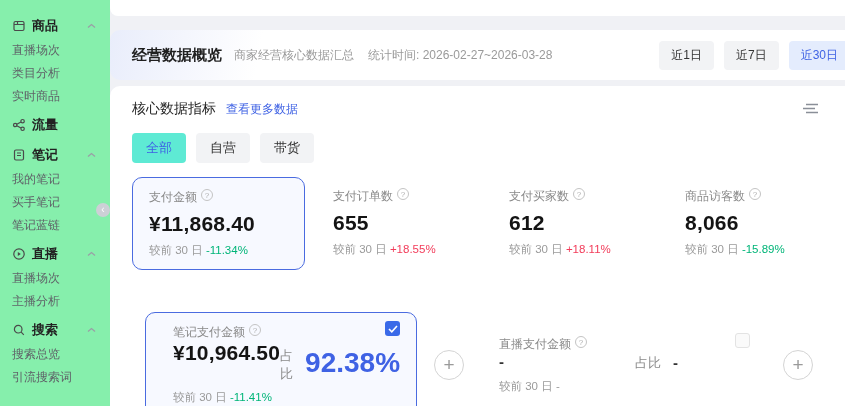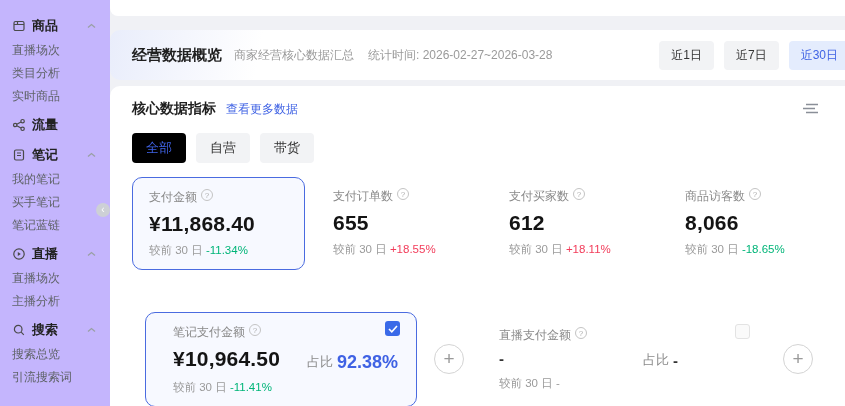--- a/index.html
+++ b/index.html
@@ -6,21 +6,21 @@
   html,body { width:845px; height:406px; overflow:hidden; }
   body {
     font-family:"Liberation Sans","DejaVu Sans",sans-serif;
     background:#f0f1f5;
     position:relative;
     color:#333;
   }
   
   .sidebar {
     position:absolute; left:0; top:0; width:110px; height:406px;
-    background:#c4b5fd; padding:12px 0 0 12px;text-align:center;
+    background:#86efac; padding:12px 0 0 12px;text-align:center;
   }
   .sec { margin-bottom:3px; }
   .sec-head {
     height:27px; display:flex; align-items:center; gap:6px;
     font-size:13px; font-weight:bold; color:#222; cursor:pointer;
   }
   .sec-head .chev { margin-left:auto; margin-right:14px; color:#9aa0a6; display:flex; }
   .sec-item {
     height:23px; display:flex; align-items:center;
     font-size:12px; color:#5f6368; cursor:pointer;
@@ -51,29 +51,29 @@
   .pill {
     border:none; cursor:pointer; font-size:12px; color:#333;
     background:#f2f3f5; border-radius:4px; padding:6px 12px; white-space:nowrap;
   }
   .pill.active { background:#e4ecfd; color:#3f62e4; }
   .panel2 {
     top:86px; height:340px; border-radius:10px 0 0 10px;
     padding:14px 20px 0 22px;
   }
   .row1 { display:flex; align-items:center; position:relative; }
-  .core-title { font-size:14px; font-weight:bold; color:#1f1f1f; }
+  .core-title { font-size:14px; font-weight:normal; color:#1f1f1f; }
   .more { font-size:12px; color:#3f62e4; margin-left:10px; cursor:pointer; text-decoration:none; }
   .lines-icon { position:absolute; right:32px; top:2px; color:#8a8f98; cursor:pointer; display:flex; }
   .tabs { display:flex; gap:10px; margin-top:15px; }
   .tab {
     border:none; cursor:pointer; font-size:13px; color:#333;
     background:#f2f3f5; border-radius:4px; padding:6px 14px;
   }
-  .tab.active { background:#000000; color:#3f62e4; }
+  .tab.active { background:#5eead4; color:#3f62e4; }
   
   .metrics { display:flex; margin-top:14px; align-items:stretch; }
   .mcard { padding:11px 16px; width:176px; border-radius:10px; cursor:pointer; }
   .mcard.selected {
     border:1.5px solid #4a6be0; background:#f7f9ff; width:173px; margin-right:12px;
   }
   .mlabel { display:flex; font-size:12px; color:#8a8a8a; gap:4px; }
   .qicon {
     width:12px; height:12px; border:1px solid #c4c4c4; border-radius:50%;
     color:#b0b0b0; font-size:8px; line-height:11px; text-align:center; cursor:pointer;
@@ -82,24 +82,24 @@
   .mvalue { font-size:21px; font-weight:bold; color:#141414; margin-top:6px; letter-spacing:0.2px; }
   .mcompare { font-size:11.5px; color:#9a9a9a; margin-top:7px; }
   .delta.down { color:#00b578; }
   .delta.up { color:#f23c5a; }
   .delta.neutral { color:#9a9a9a; }
   
   .breakdown { display:flex; align-items:center; margin-top:42px; }
   .bcard { position:relative; border-radius:10px; padding:11px 18px; cursor:pointer; }
   .bcard.selected { border:1.5px solid #4a6be0; background:#f7f9ff; width:272px; margin-left:13px;padding-left:27px; }
   .bcard.plain { width:285px; }
-  .bvalrow { display:flex; align-items:baseline; margin-top:6px; }
-  .ratio-group { margin-left:auto; display:flex; align-items:center; gap:4px; }
+  .bvalrow { display:flex; align-items:baseline; }
+  .ratio-group { margin-left:auto; display:flex; align-items:flex-start; gap:12px; }
   .ratio-label { font-size:13px; color:#8a8a8a; }
-  .ratio-value { font-size:18px; font-weight:bold; color:#3f62e4; }
+  .ratio-value { font-size:28px; font-weight:bold; color:#3f62e4; }
   .bcard.plain .mvalue, .bcard.plain .ratio-value { font-size:15px; color:#333; }
   .bcard.plain .ratio-group { margin-right:70px; }
   .checkbox {
     position:absolute; top:8px; right:16px; width:15px; height:15px; border-radius:3px;
     cursor:pointer; display:flex; align-items:center; justify-content:center;
   }
   .checkbox.checked { background:#3a6ae8; color:#fff; }
   .checkbox.unchecked { background:#fafafa; border:1px solid #e3e3e3; }
   .plus-btn {
     width:30px; height:30px; border-radius:50%; border:1px solid #d4d4d4;
@@ -278,21 +278,21 @@
     </div>
 
     <div class="mcard">
       <div class="mlabel">
         <span>商品访客数</span>
         <span class="qicon">?</span>
       </div>
       <div class="mvalue">8,066</div>
       <div class="mcompare">
         <span>较前 30 日</span>
-        <span class="delta down">-18.65%</span>
+        <span class="delta down">-15.89%</span>
       </div>
     </div>
 
   </div>
 
   <div class="breakdown">
 
     <div class="bcard selected">
       <span class="checkbox checked">
         <svg width="10" height="8" viewBox="0 0 10 8" fill="none" stroke="#ffffff" stroke-width="1.6">

